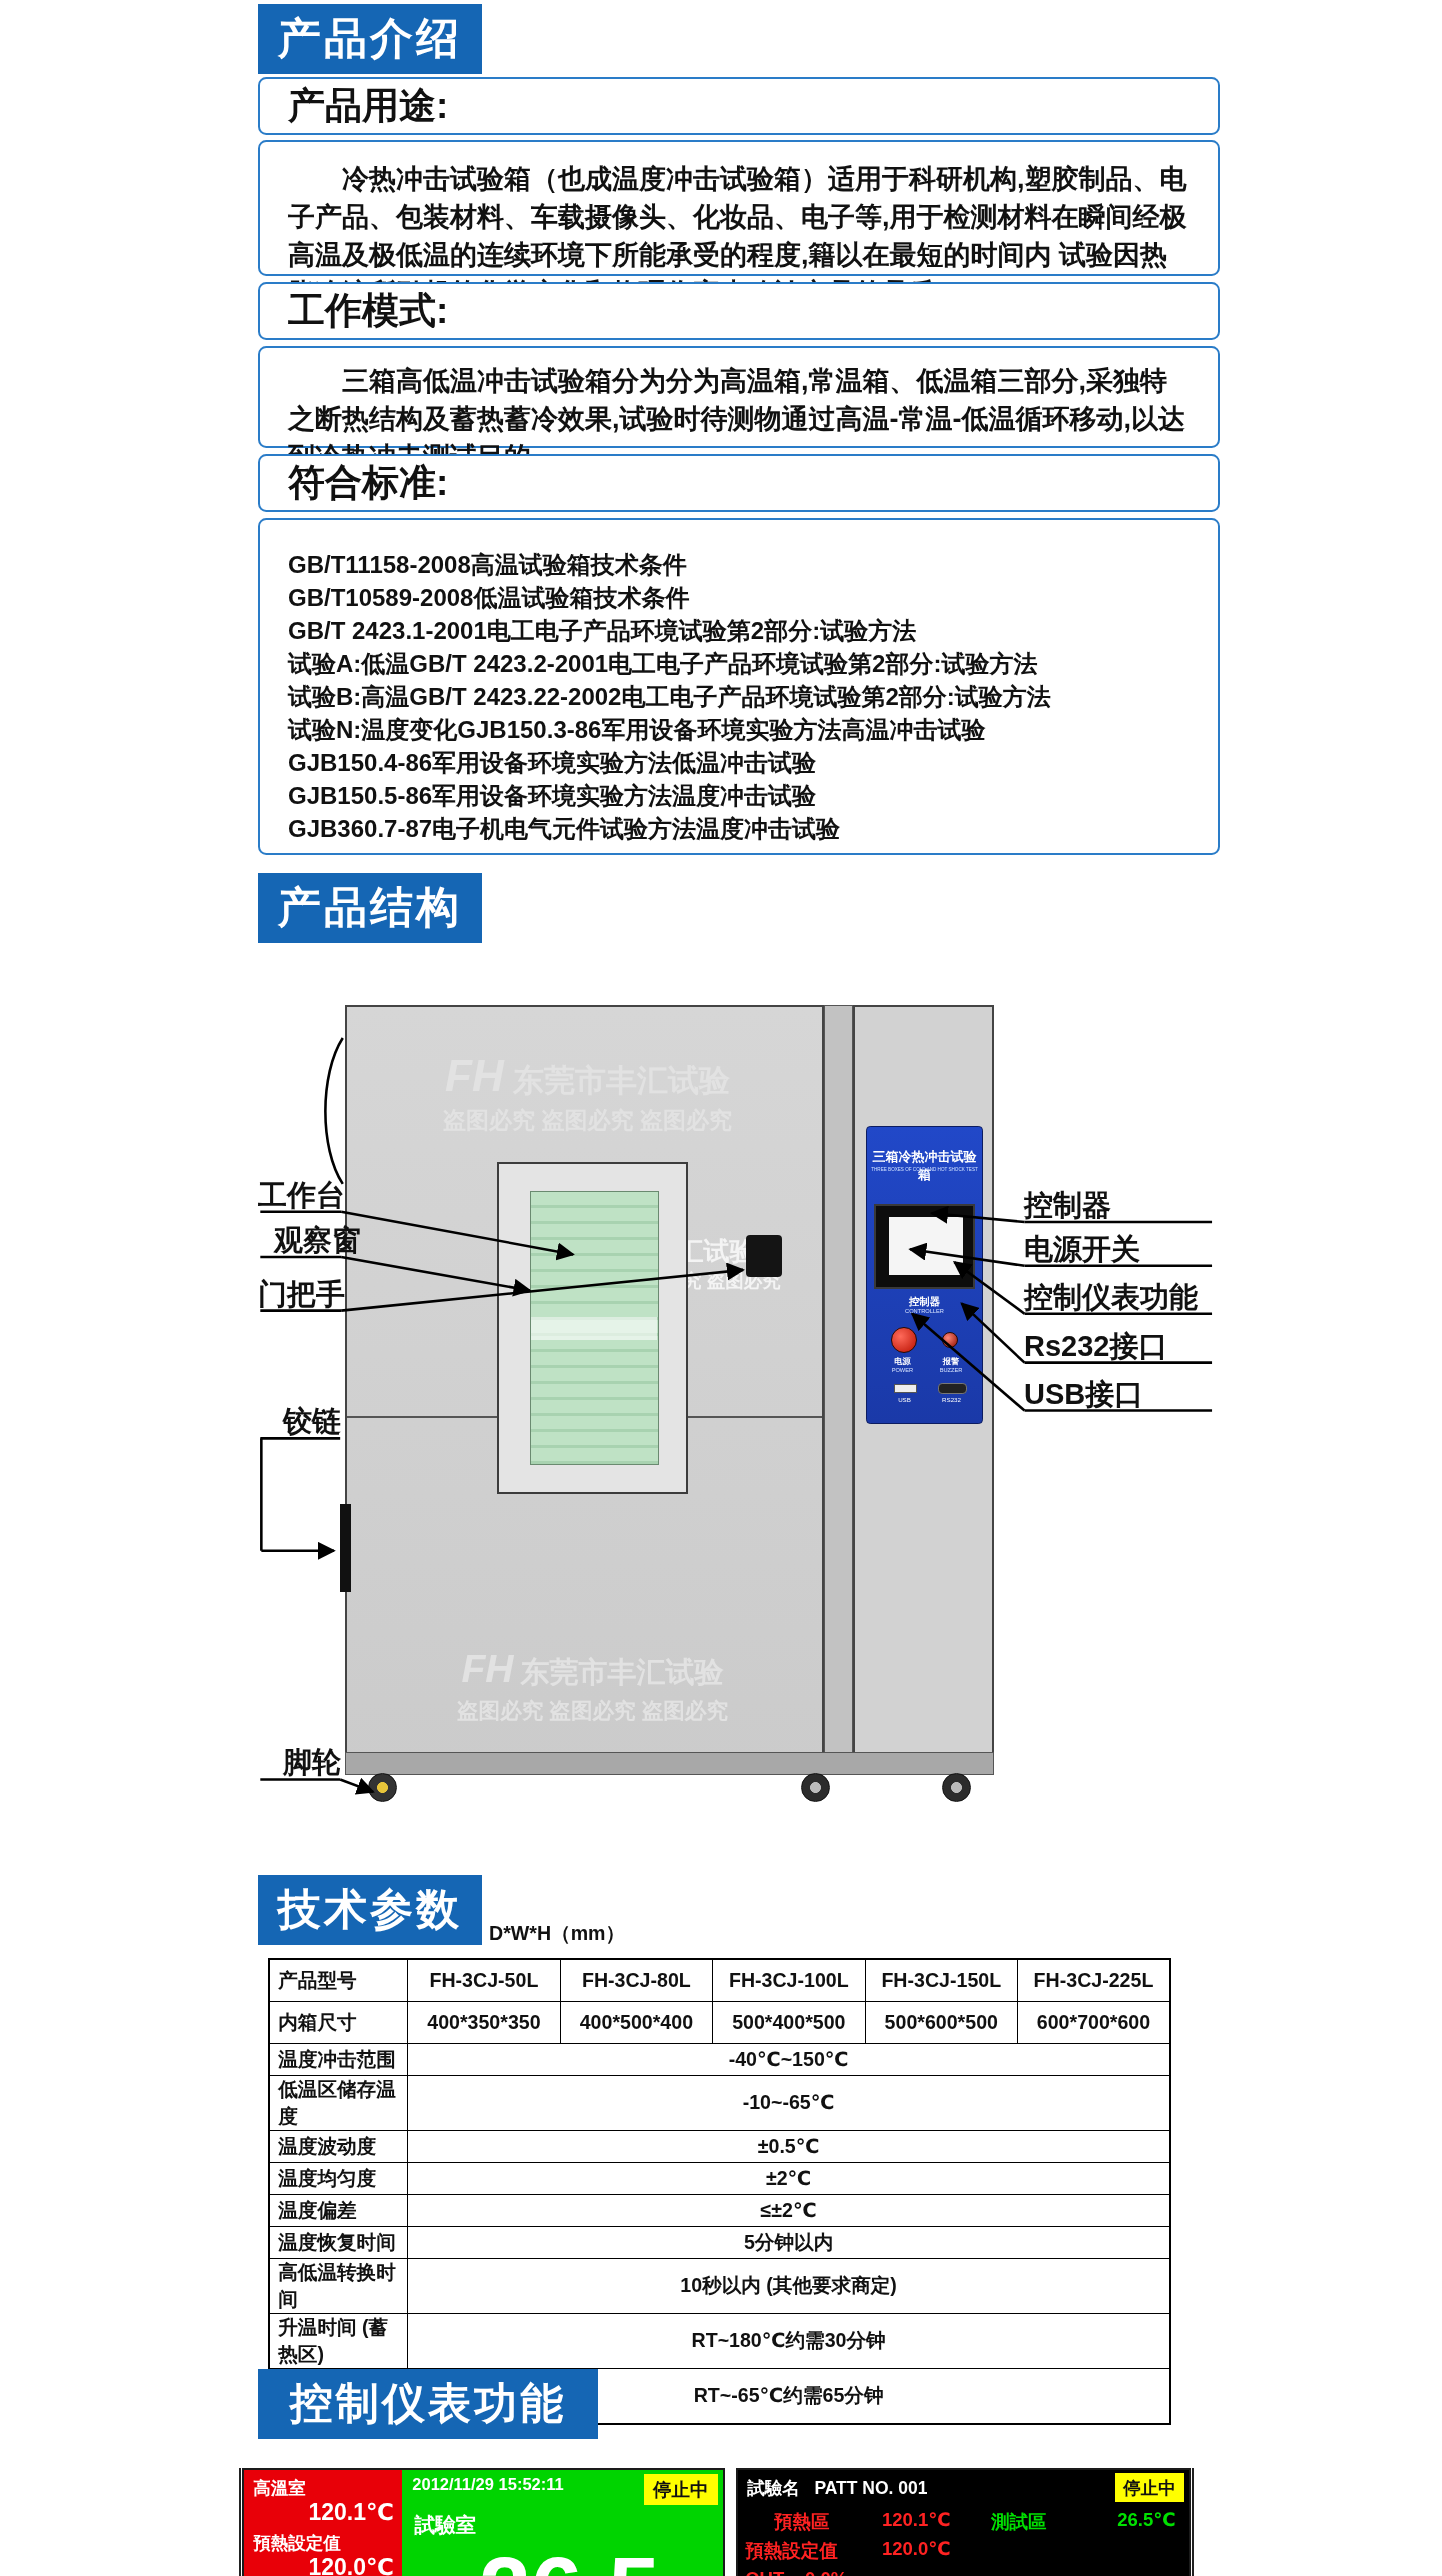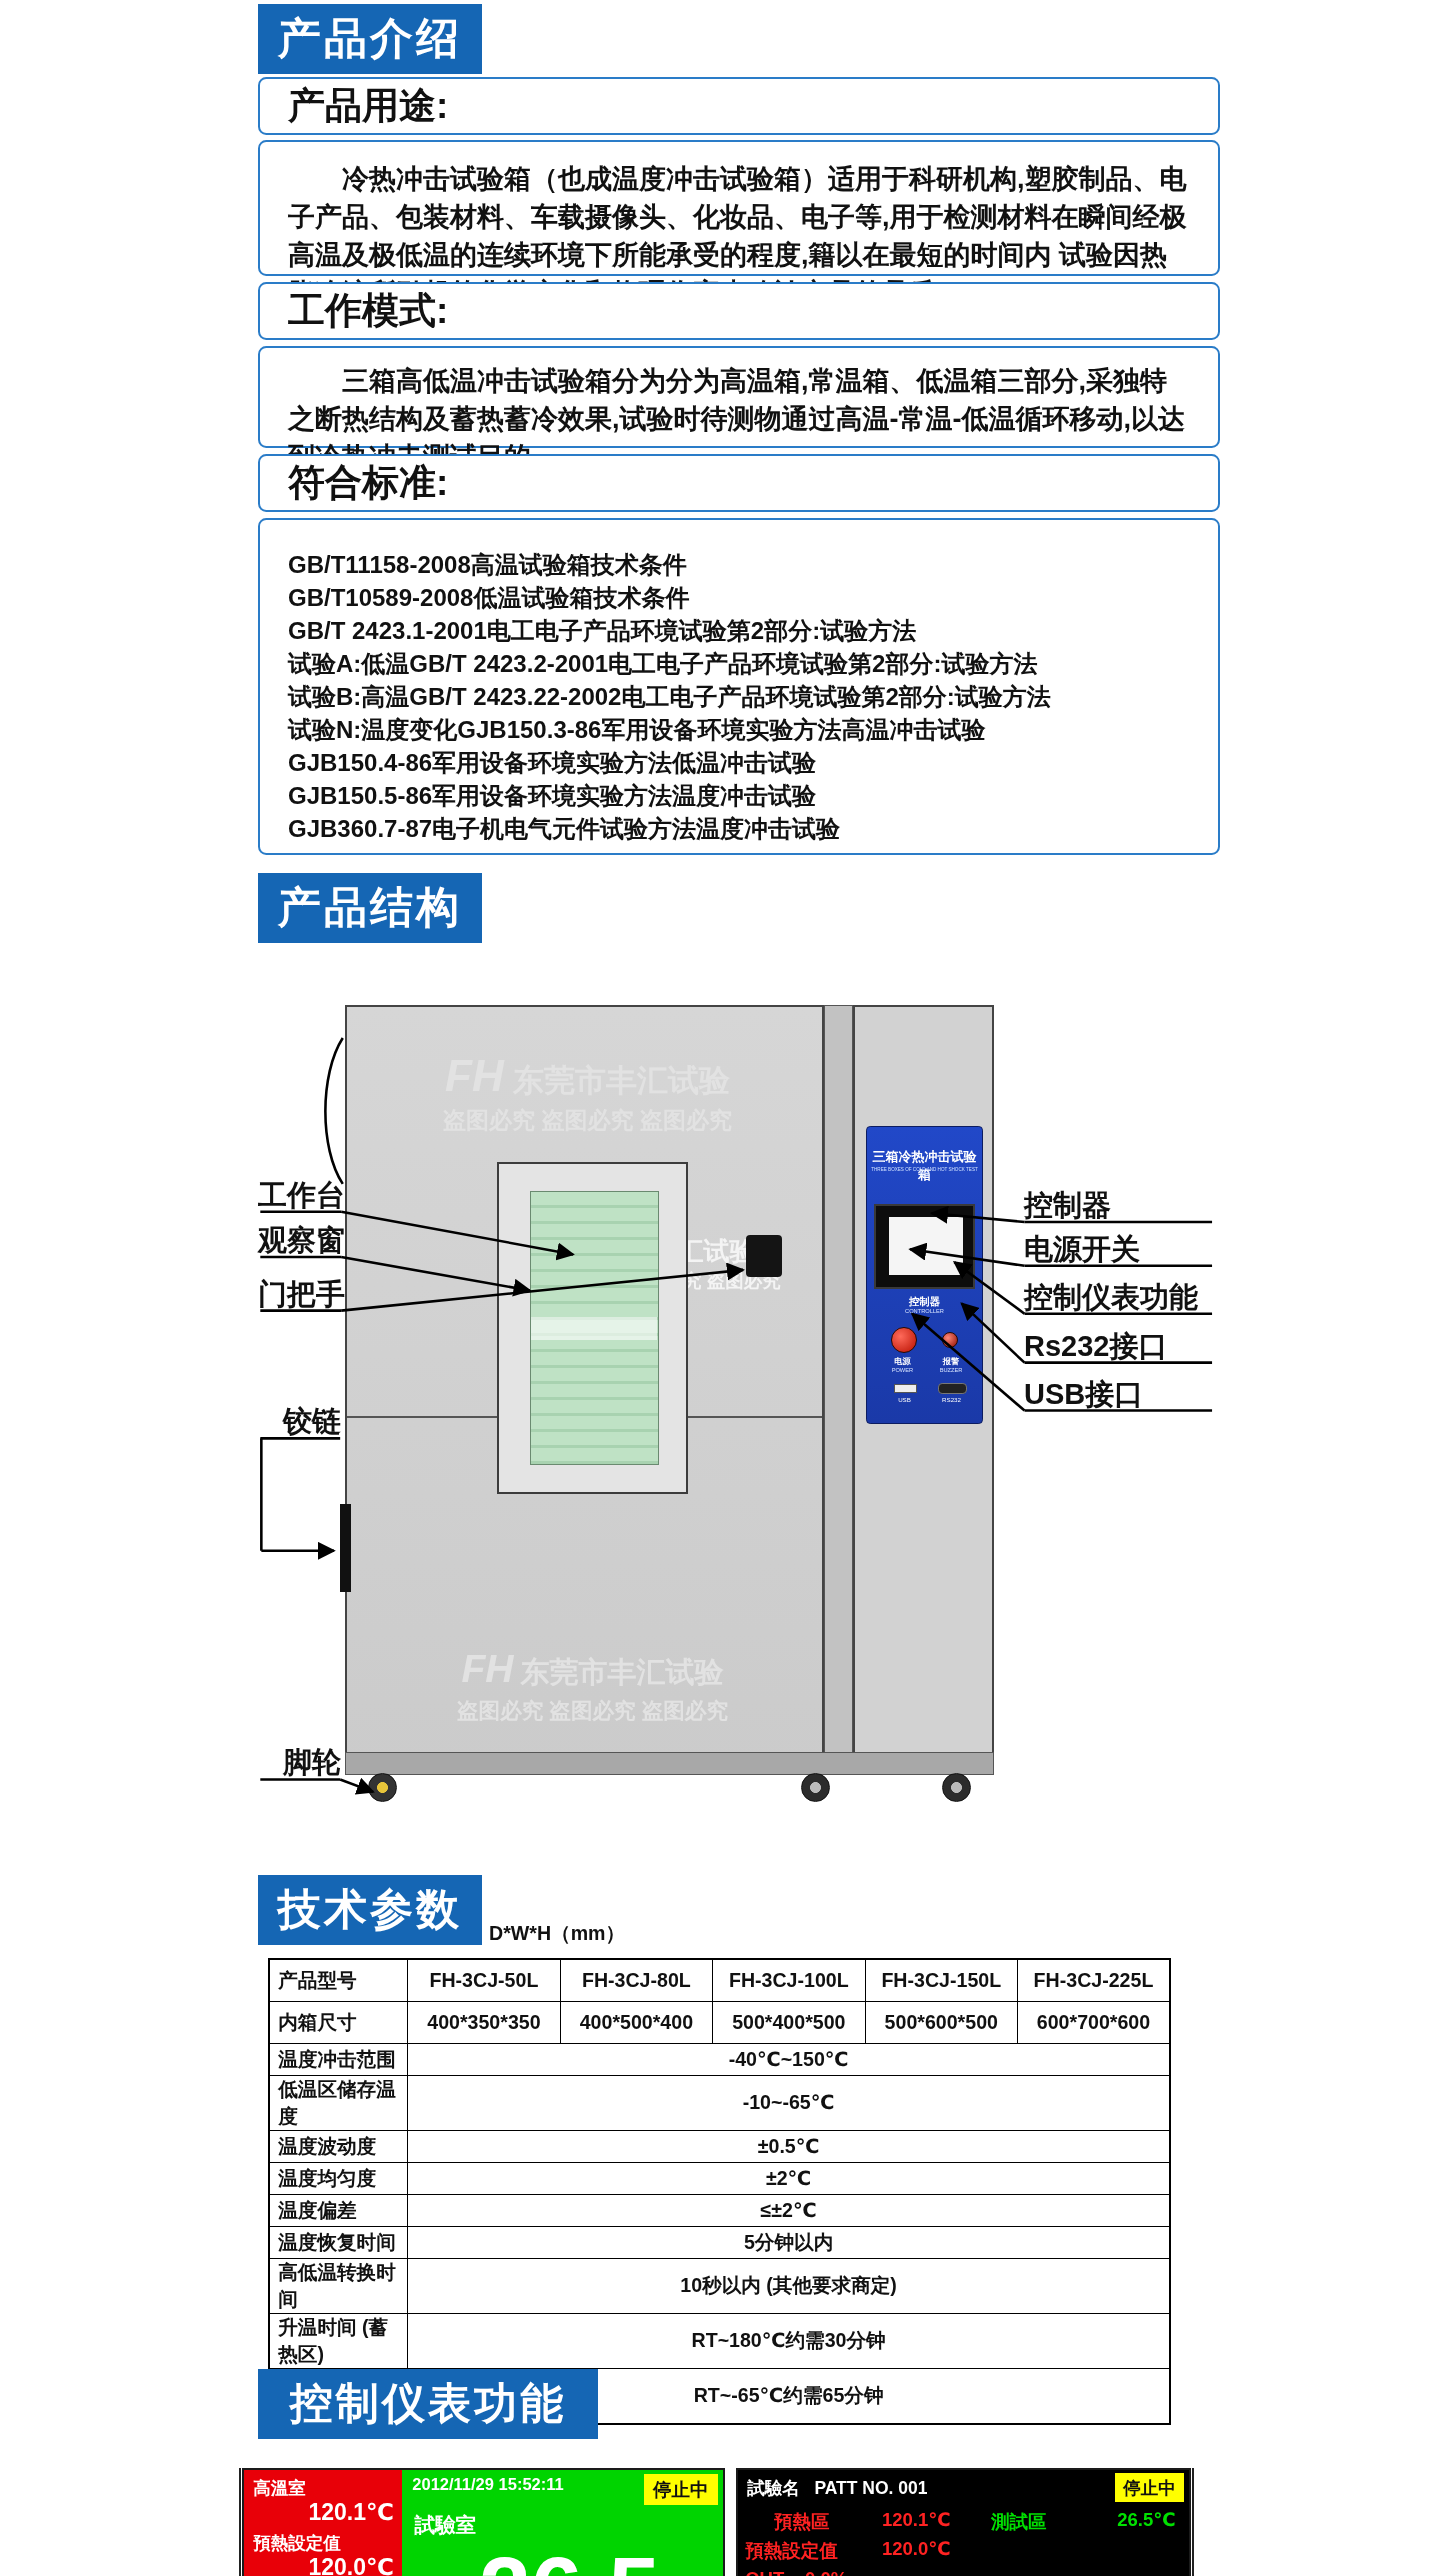--- a/index.html
+++ b/index.html
@@ -114,21 +114,21 @@
     <div style="position:absolute;left:25px;top:269px;width:25px;text-align:center;color:#fff;font-size:6.2px;">USB</div>
     <div style="position:absolute;left:69px;top:269px;width:31px;text-align:center;color:#fff;font-size:6.2px;">RS232</div>
   </div>
 
   <div class="abs" style="left:345px;top:1752px;width:649px;height:23px;background:#a8a8a8;border:1.5px solid #555;box-sizing:border-box;"></div>
   <div class="abs" style="left:368px;top:1773px;width:27px;height:27px;border-radius:50%;background:radial-gradient(circle at 50% 50%,#e8c53a 0 5.2px,#333 5.7px);border:1.5px solid #111;"></div>
   <div class="abs" style="left:801px;top:1773px;width:27px;height:27px;border-radius:50%;background:radial-gradient(circle at 50% 50%,#bbb 0 5.2px,#2c2c2c 5.7px);border:1.5px solid #111;"></div>
   <div class="abs" style="left:942px;top:1773px;width:27px;height:27px;border-radius:50%;background:radial-gradient(circle at 50% 50%,#bbb 0 5.2px,#2c2c2c 5.7px);border:1.5px solid #111;"></div>
 
   <div class="mlabel left" style="top:1176px;">工作台</div>
-  <div class="mlabel left" style="top:1221px;">观察窗</div>
+  <div class="mlabel left" style="top:1221px;margin-left:16px;">观察窗</div>
   <div class="mlabel left" style="top:1275px;">门把手</div>
   <div class="mlabel left" style="top:1402px;">铰链</div>
   <div class="mlabel left" style="top:1743px;">脚轮</div>
   <div class="mlabel right" style="top:1186px;">控制器</div>
   <div class="mlabel right" style="top:1230px;">电源开关</div>
   <div class="mlabel right" style="top:1278px;">控制仪表功能</div>
   <div class="mlabel right" style="top:1327px;">Rs232接口</div>
   <div class="mlabel right" style="top:1375px;">USB接口</div>
 
   <svg class="abs" style="left:0;top:953px;" width="1443" height="876" viewBox="0 0 2800 1700">

